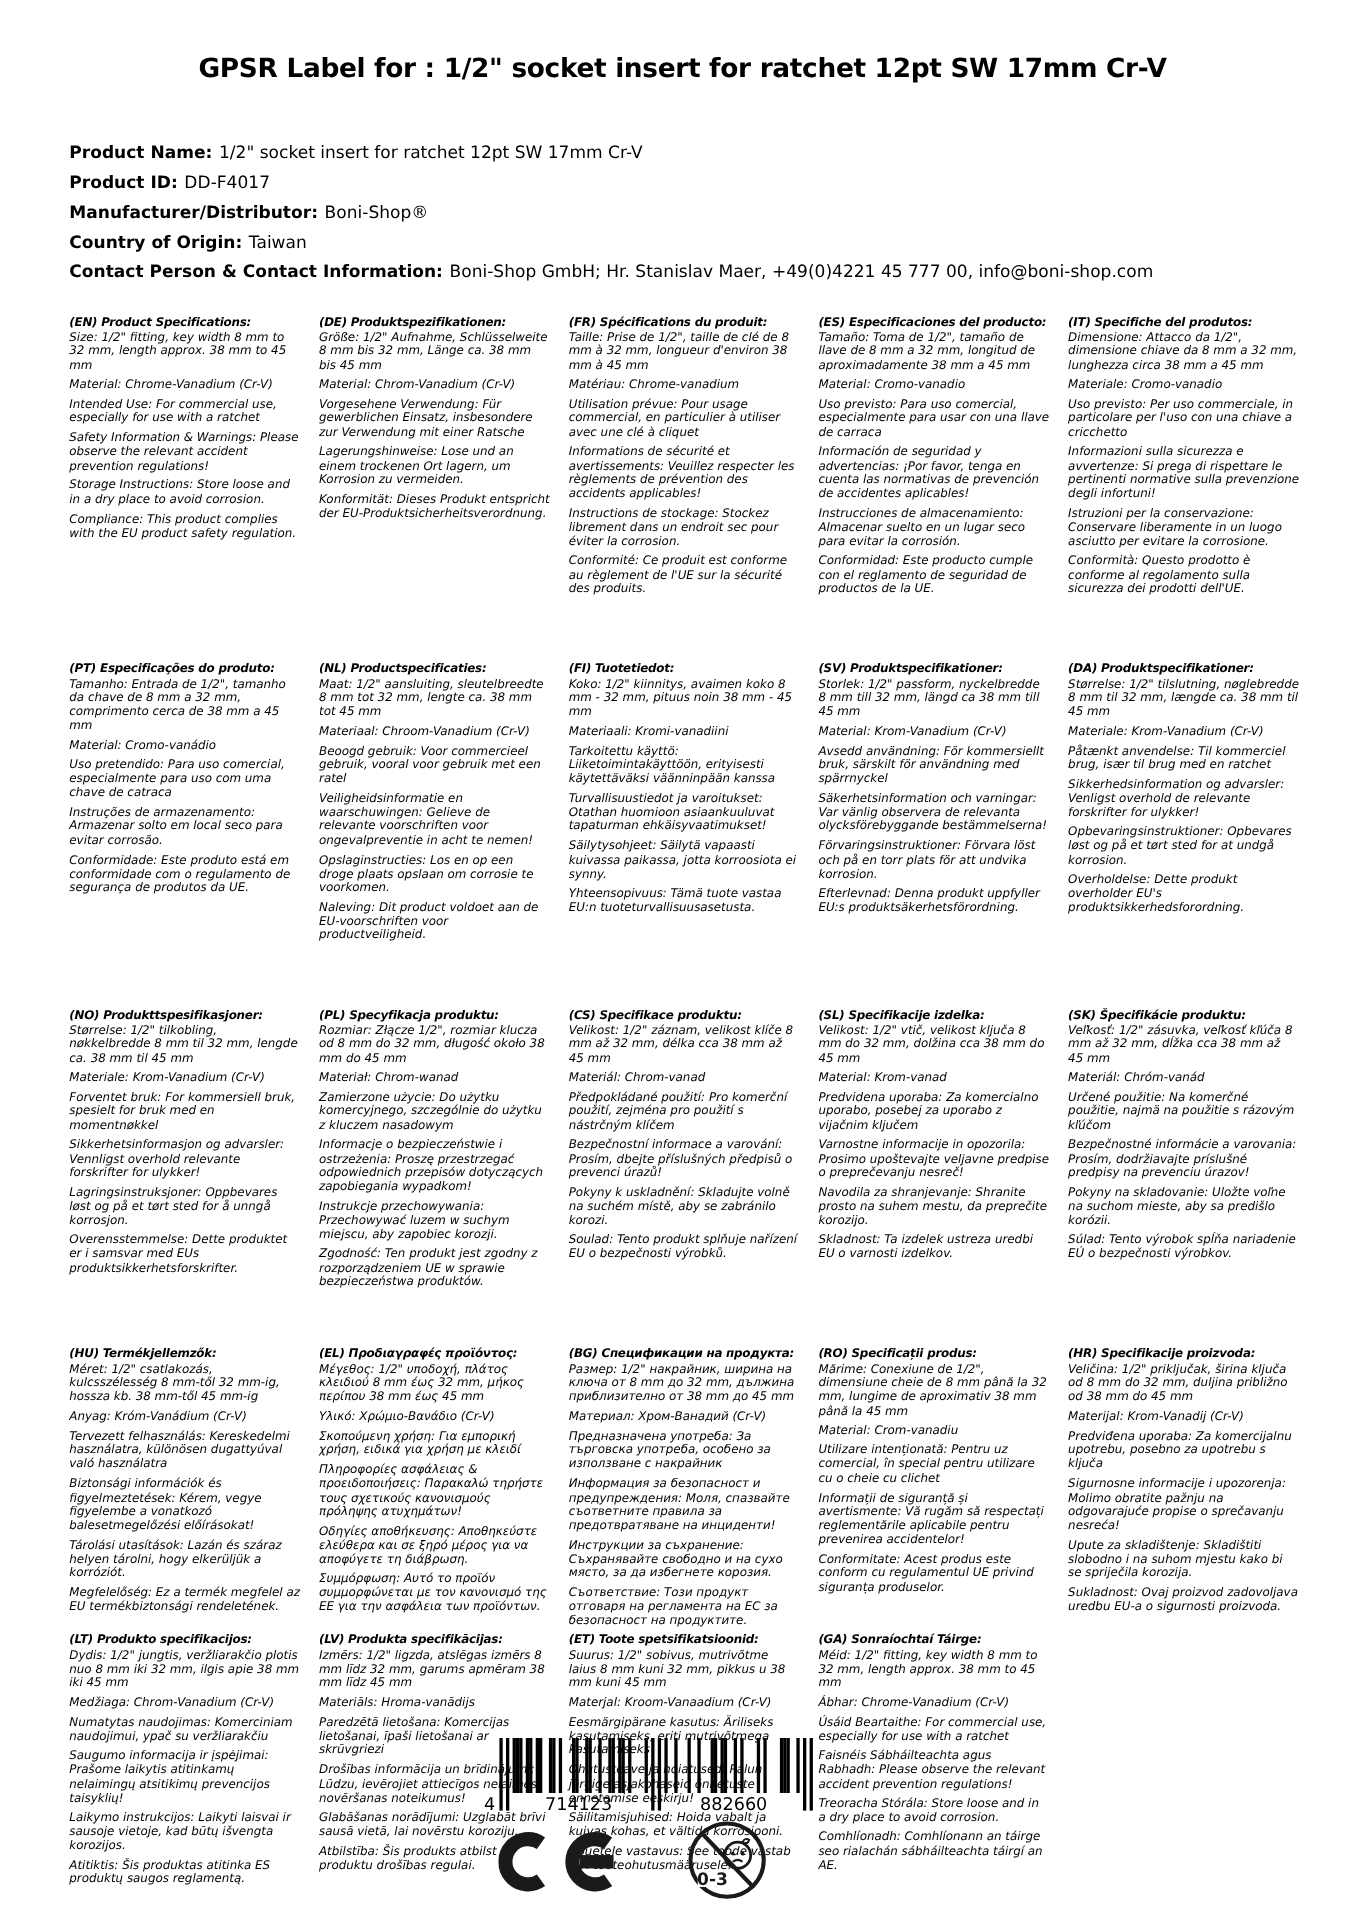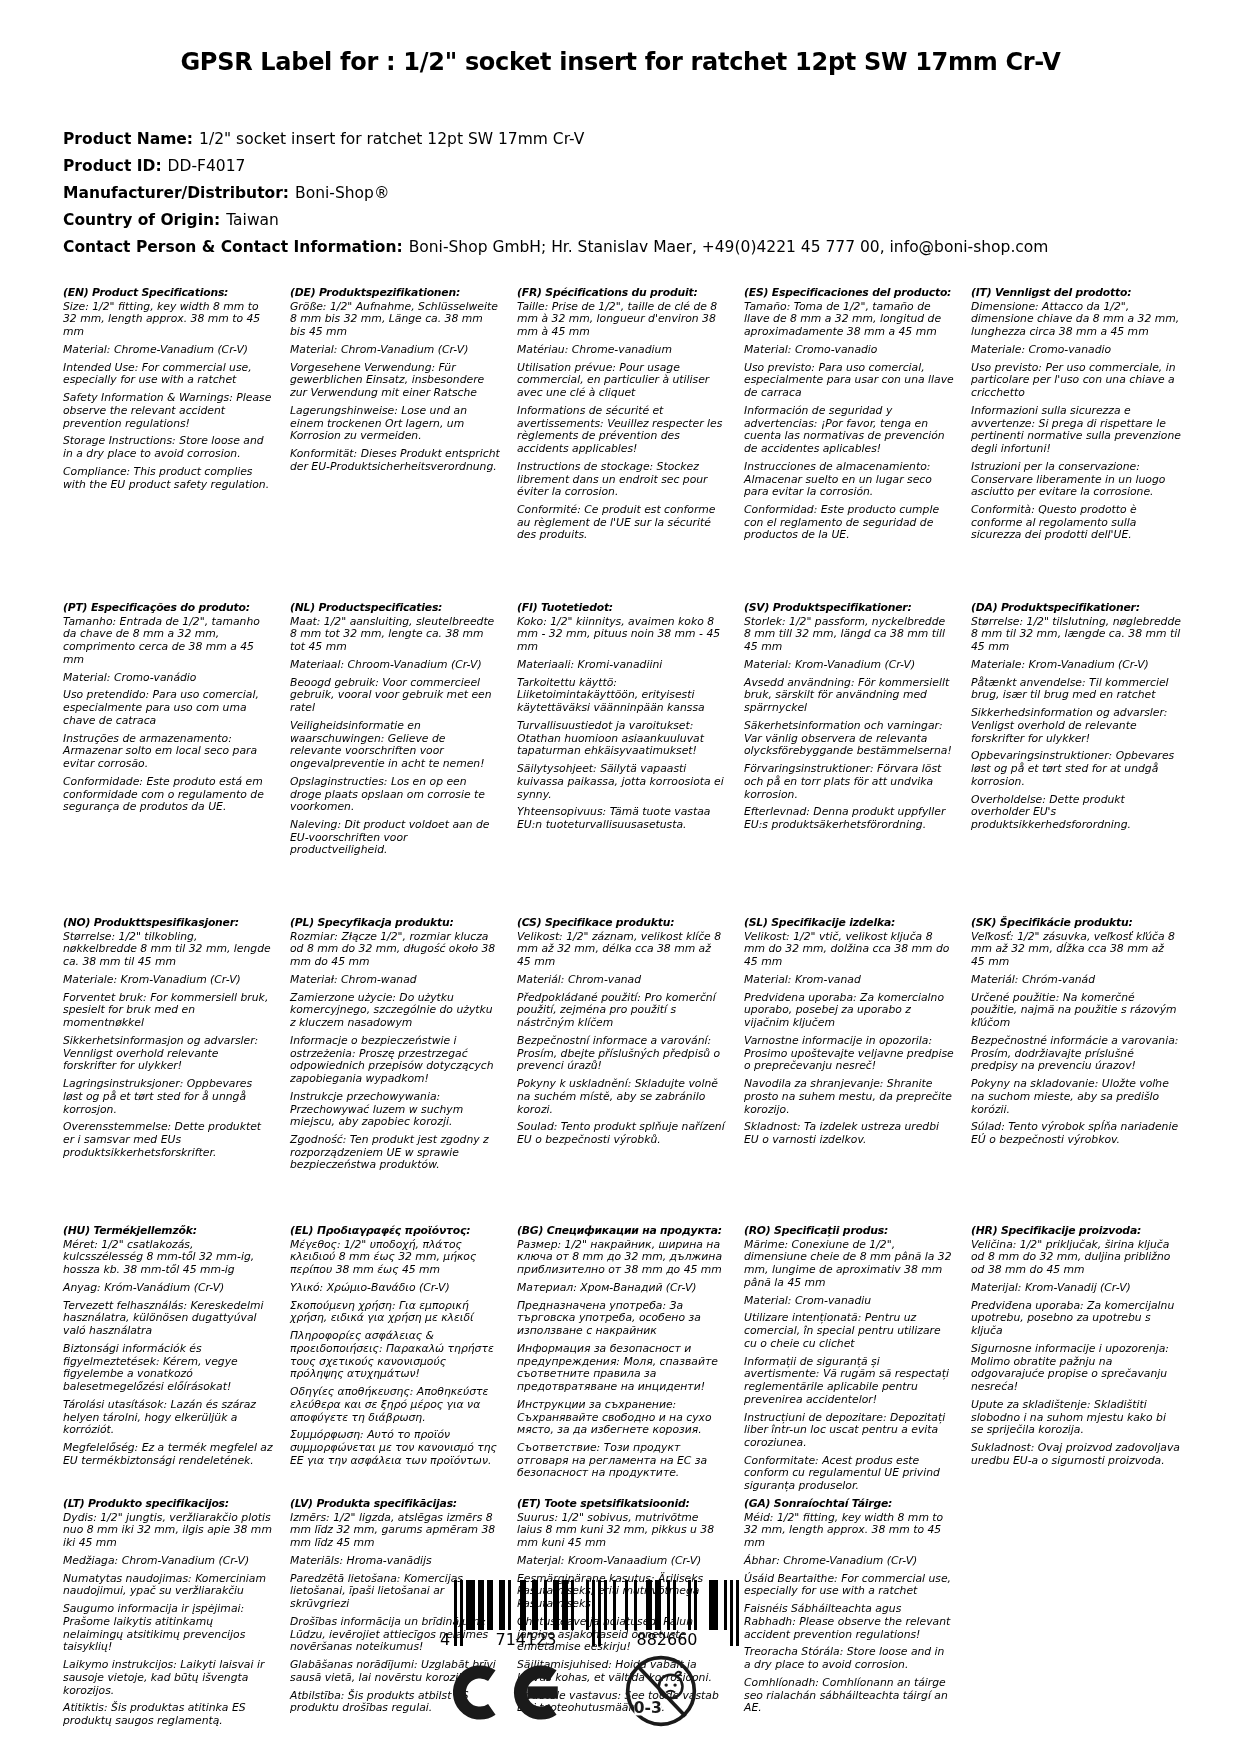--- a/index.html
+++ b/index.html
@@ -66,21 +66,21 @@
       <div class="spec-block">
         <h3>(ES) Especificaciones del producto:</h3>
         <p>Tamaño: Toma de 1/2", tamaño de llave de 8 mm a 32 mm, longitud de aproximadamente 38 mm a 45 mm</p>
         <p>Material: Cromo-vanadio</p>
         <p>Uso previsto: Para uso comercial, especialmente para usar con una llave de carraca</p>
         <p>Información de seguridad y advertencias: ¡Por favor, tenga en cuenta las normativas de prevención de accidentes aplicables!</p>
         <p>Instrucciones de almacenamiento: Almacenar suelto en un lugar seco para evitar la corrosión.</p>
         <p>Conformidad: Este producto cumple con el reglamento de seguridad de productos de la UE.</p>
       </div>
       <div class="spec-block">
-        <h3>(IT) Vennligst del prodotto:</h3>
+        <h3>(IT) Specifiche del produtos:</h3>
         <p>Dimensione: Attacco da 1/2", dimensione chiave da 8 mm a 32 mm, lunghezza circa 38 mm a 45 mm</p>
         <p>Materiale: Cromo-vanadio</p>
         <p>Uso previsto: Per uso commerciale, in particolare per l'uso con una chiave a cricchetto</p>
         <p>Informazioni sulla sicurezza e avvertenze: Si prega di rispettare le pertinenti normative sulla prevenzione degli infortuni!</p>
         <p>Istruzioni per la conservazione: Conservare liberamente in un luogo asciutto per evitare la corrosione.</p>
         <p>Conformità: Questo prodotto è conforme al regolamento sulla sicurezza dei prodotti dell'UE.</p>
       </div>
       <div class="spec-block">
         <h3>(PT) Especificações do produto:</h3>
         <p>Tamanho: Entrada de 1/2", tamanho da chave de 8 mm a 32 mm, comprimento cerca de 38 mm a 45 mm</p>
@@ -196,21 +196,20 @@
         <p>Информация за безопасност и предупреждения: Моля, спазвайте съответните правила за предотвратяване на инциденти!</p>
         <p>Инструкции за съхранение: Съхранявайте свободно и на сухо място, за да избегнете корозия.</p>
         <p>Съответствие: Този продукт отговаря на регламента на ЕС за безопасност на продуктите.</p>
       </div>
       <div class="spec-block">
         <h3>(RO) Specificații produs:</h3>
         <p>Mărime: Conexiune de 1/2", dimensiune cheie de 8 mm până la 32 mm, lungime de aproximativ 38 mm până la 45 mm</p>
         <p>Material: Crom-vanadiu</p>
         <p>Utilizare intenționată: Pentru uz comercial, în special pentru utilizare cu o cheie cu clichet</p>
         <p>Informații de siguranță și avertismente: Vă rugăm să respectați reglementările aplicabile pentru prevenirea accidentelor!</p>
-        <p>Instrucțiuni de depozitare: Depozitați liber într-un loc uscat pentru a evita coroziunea.</p>
         <p>Conformitate: Acest produs este conform cu regulamentul UE privind siguranța produselor.</p>
       </div>
       <div class="spec-block">
         <h3>(HR) Specifikacije proizvoda:</h3>
         <p>Veličina: 1/2" priključak, širina ključa od 8 mm do 32 mm, duljina približno od 38 mm do 45 mm</p>
         <p>Materijal: Krom-Vanadij (Cr-V)</p>
         <p>Predviđena uporaba: Za komercijalnu upotrebu, posebno za upotrebu s ključa</p>
         <p>Sigurnosne informacije i upozorenja: Molimo obratite pažnju na odgovarajuće propise o sprečavanju nesreća!</p>
         <p>Upute za skladištenje: Skladištiti slobodno i na suhom mjestu kako bi se spriječila korozija.</p>
         <p>Sukladnost: Ovaj proizvod zadovoljava uredbu EU-a o sigurnosti proizvoda.</p>

